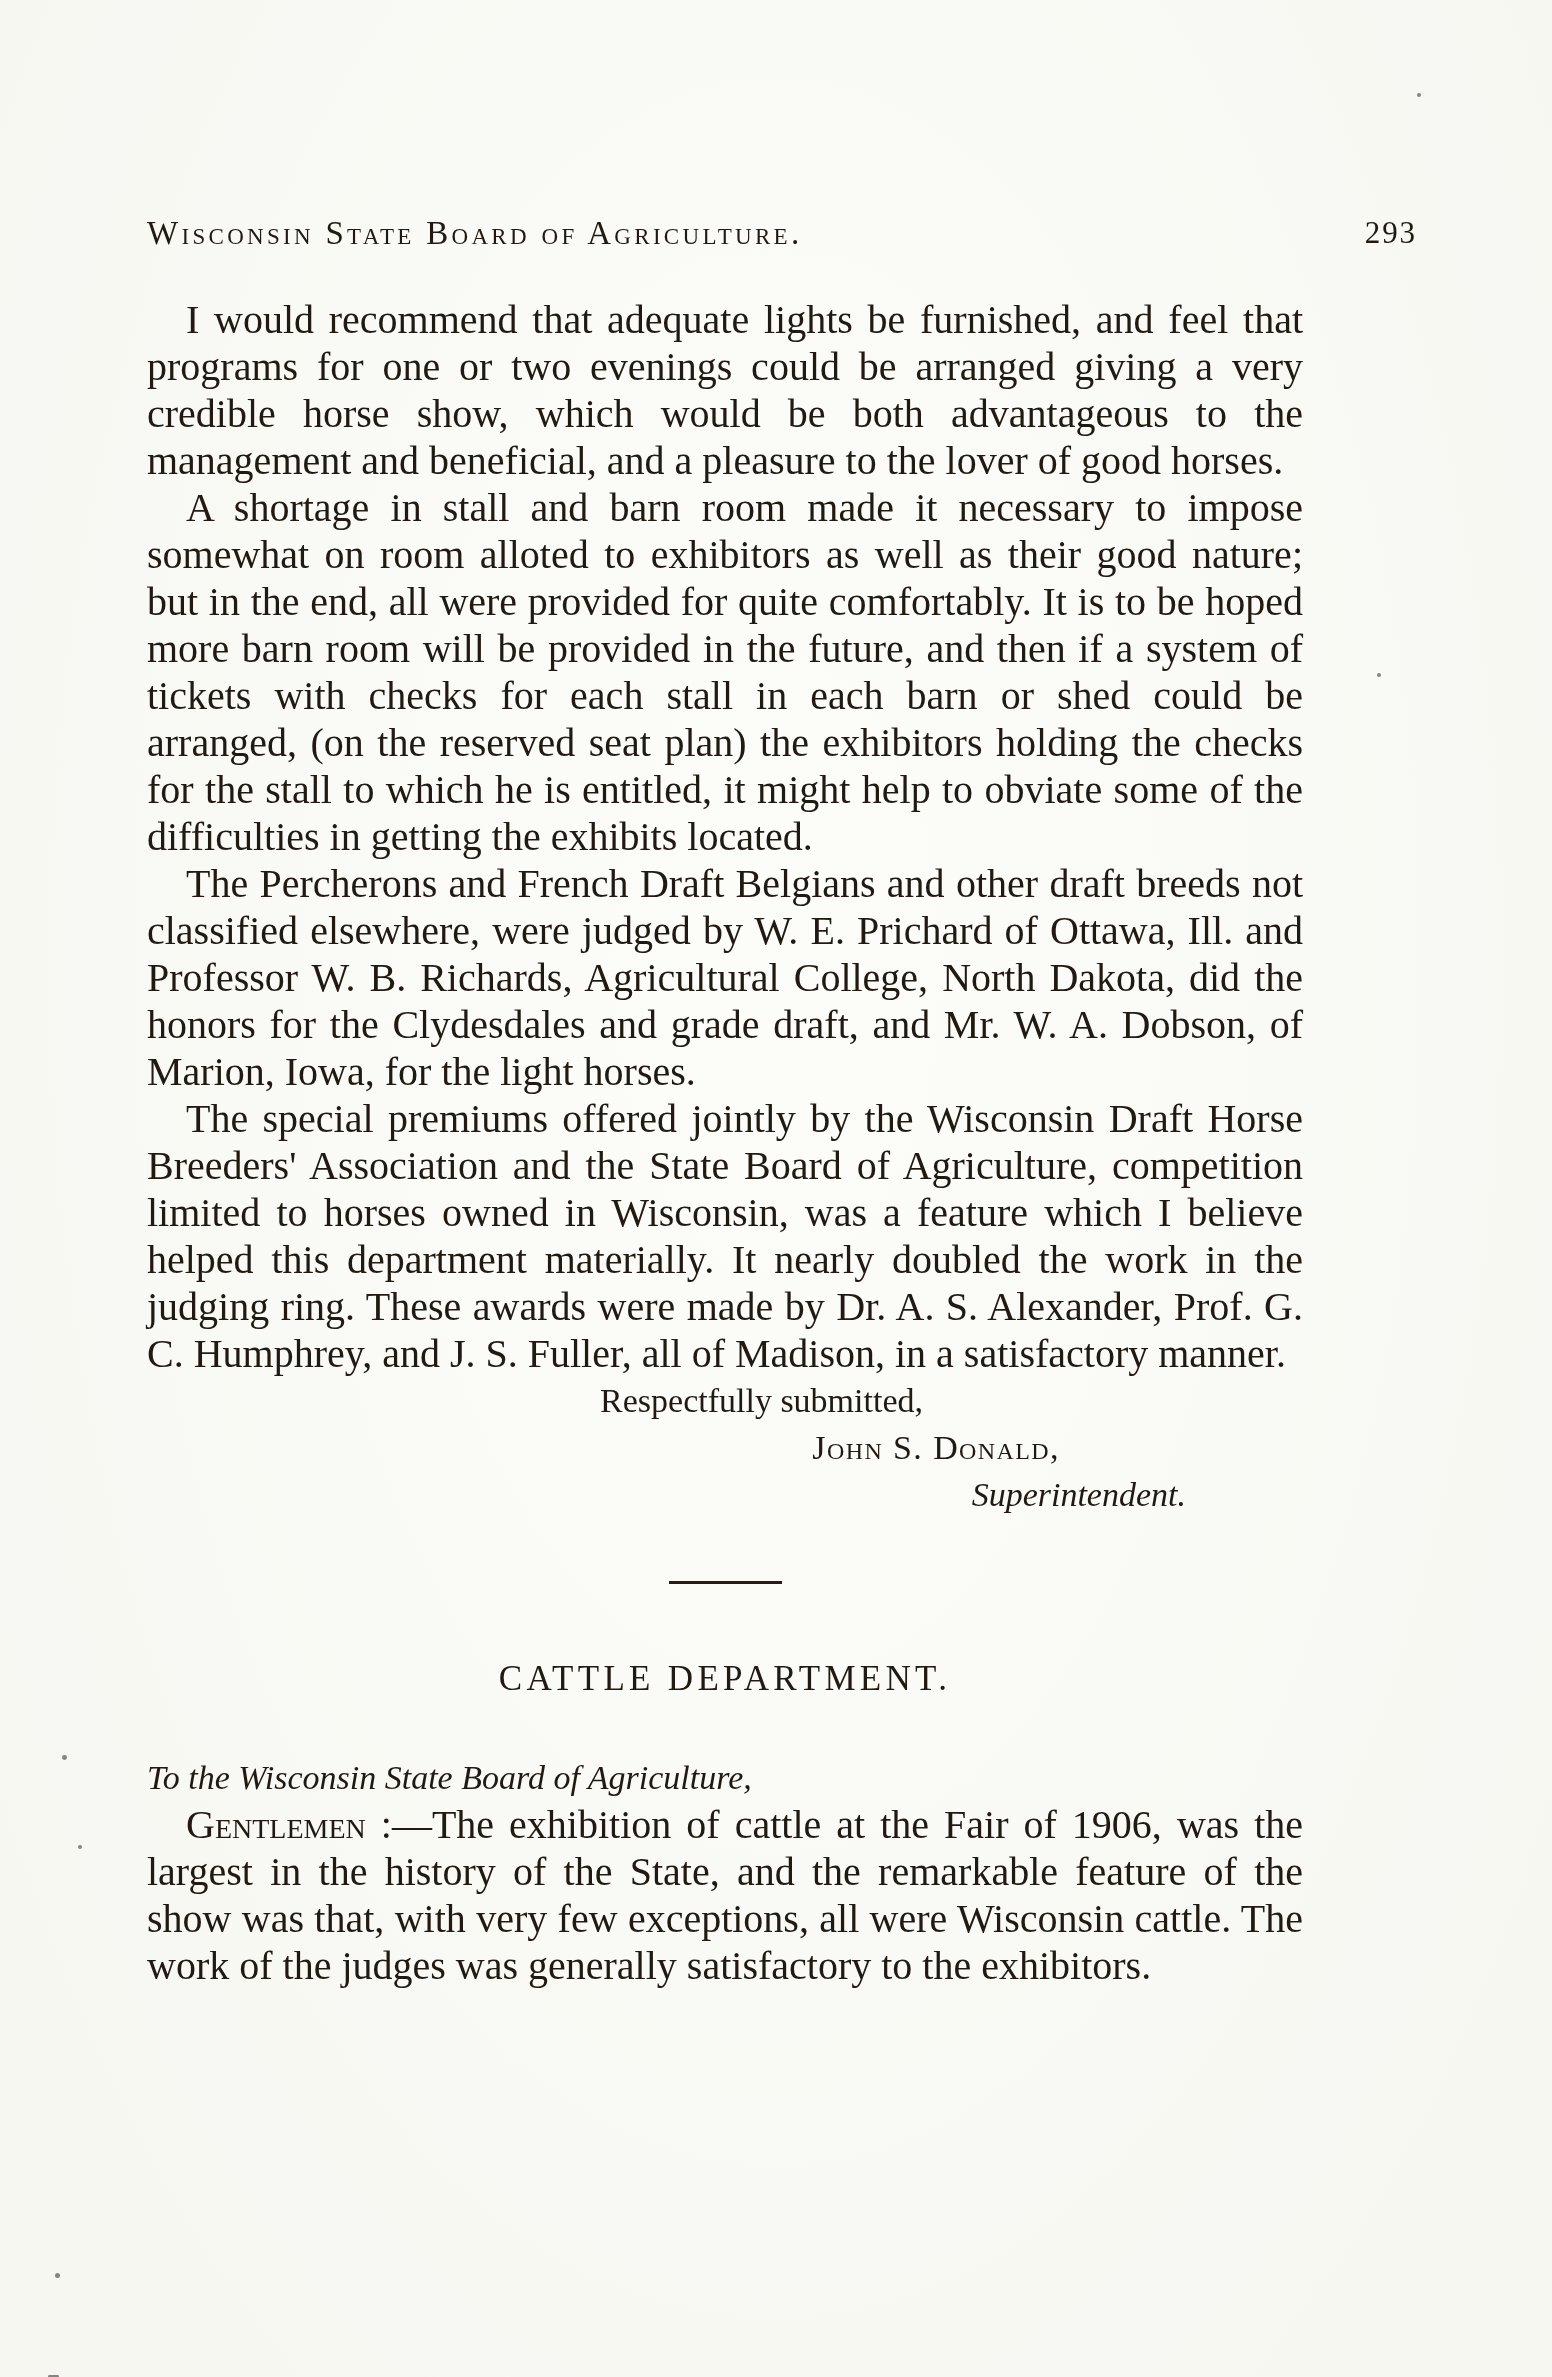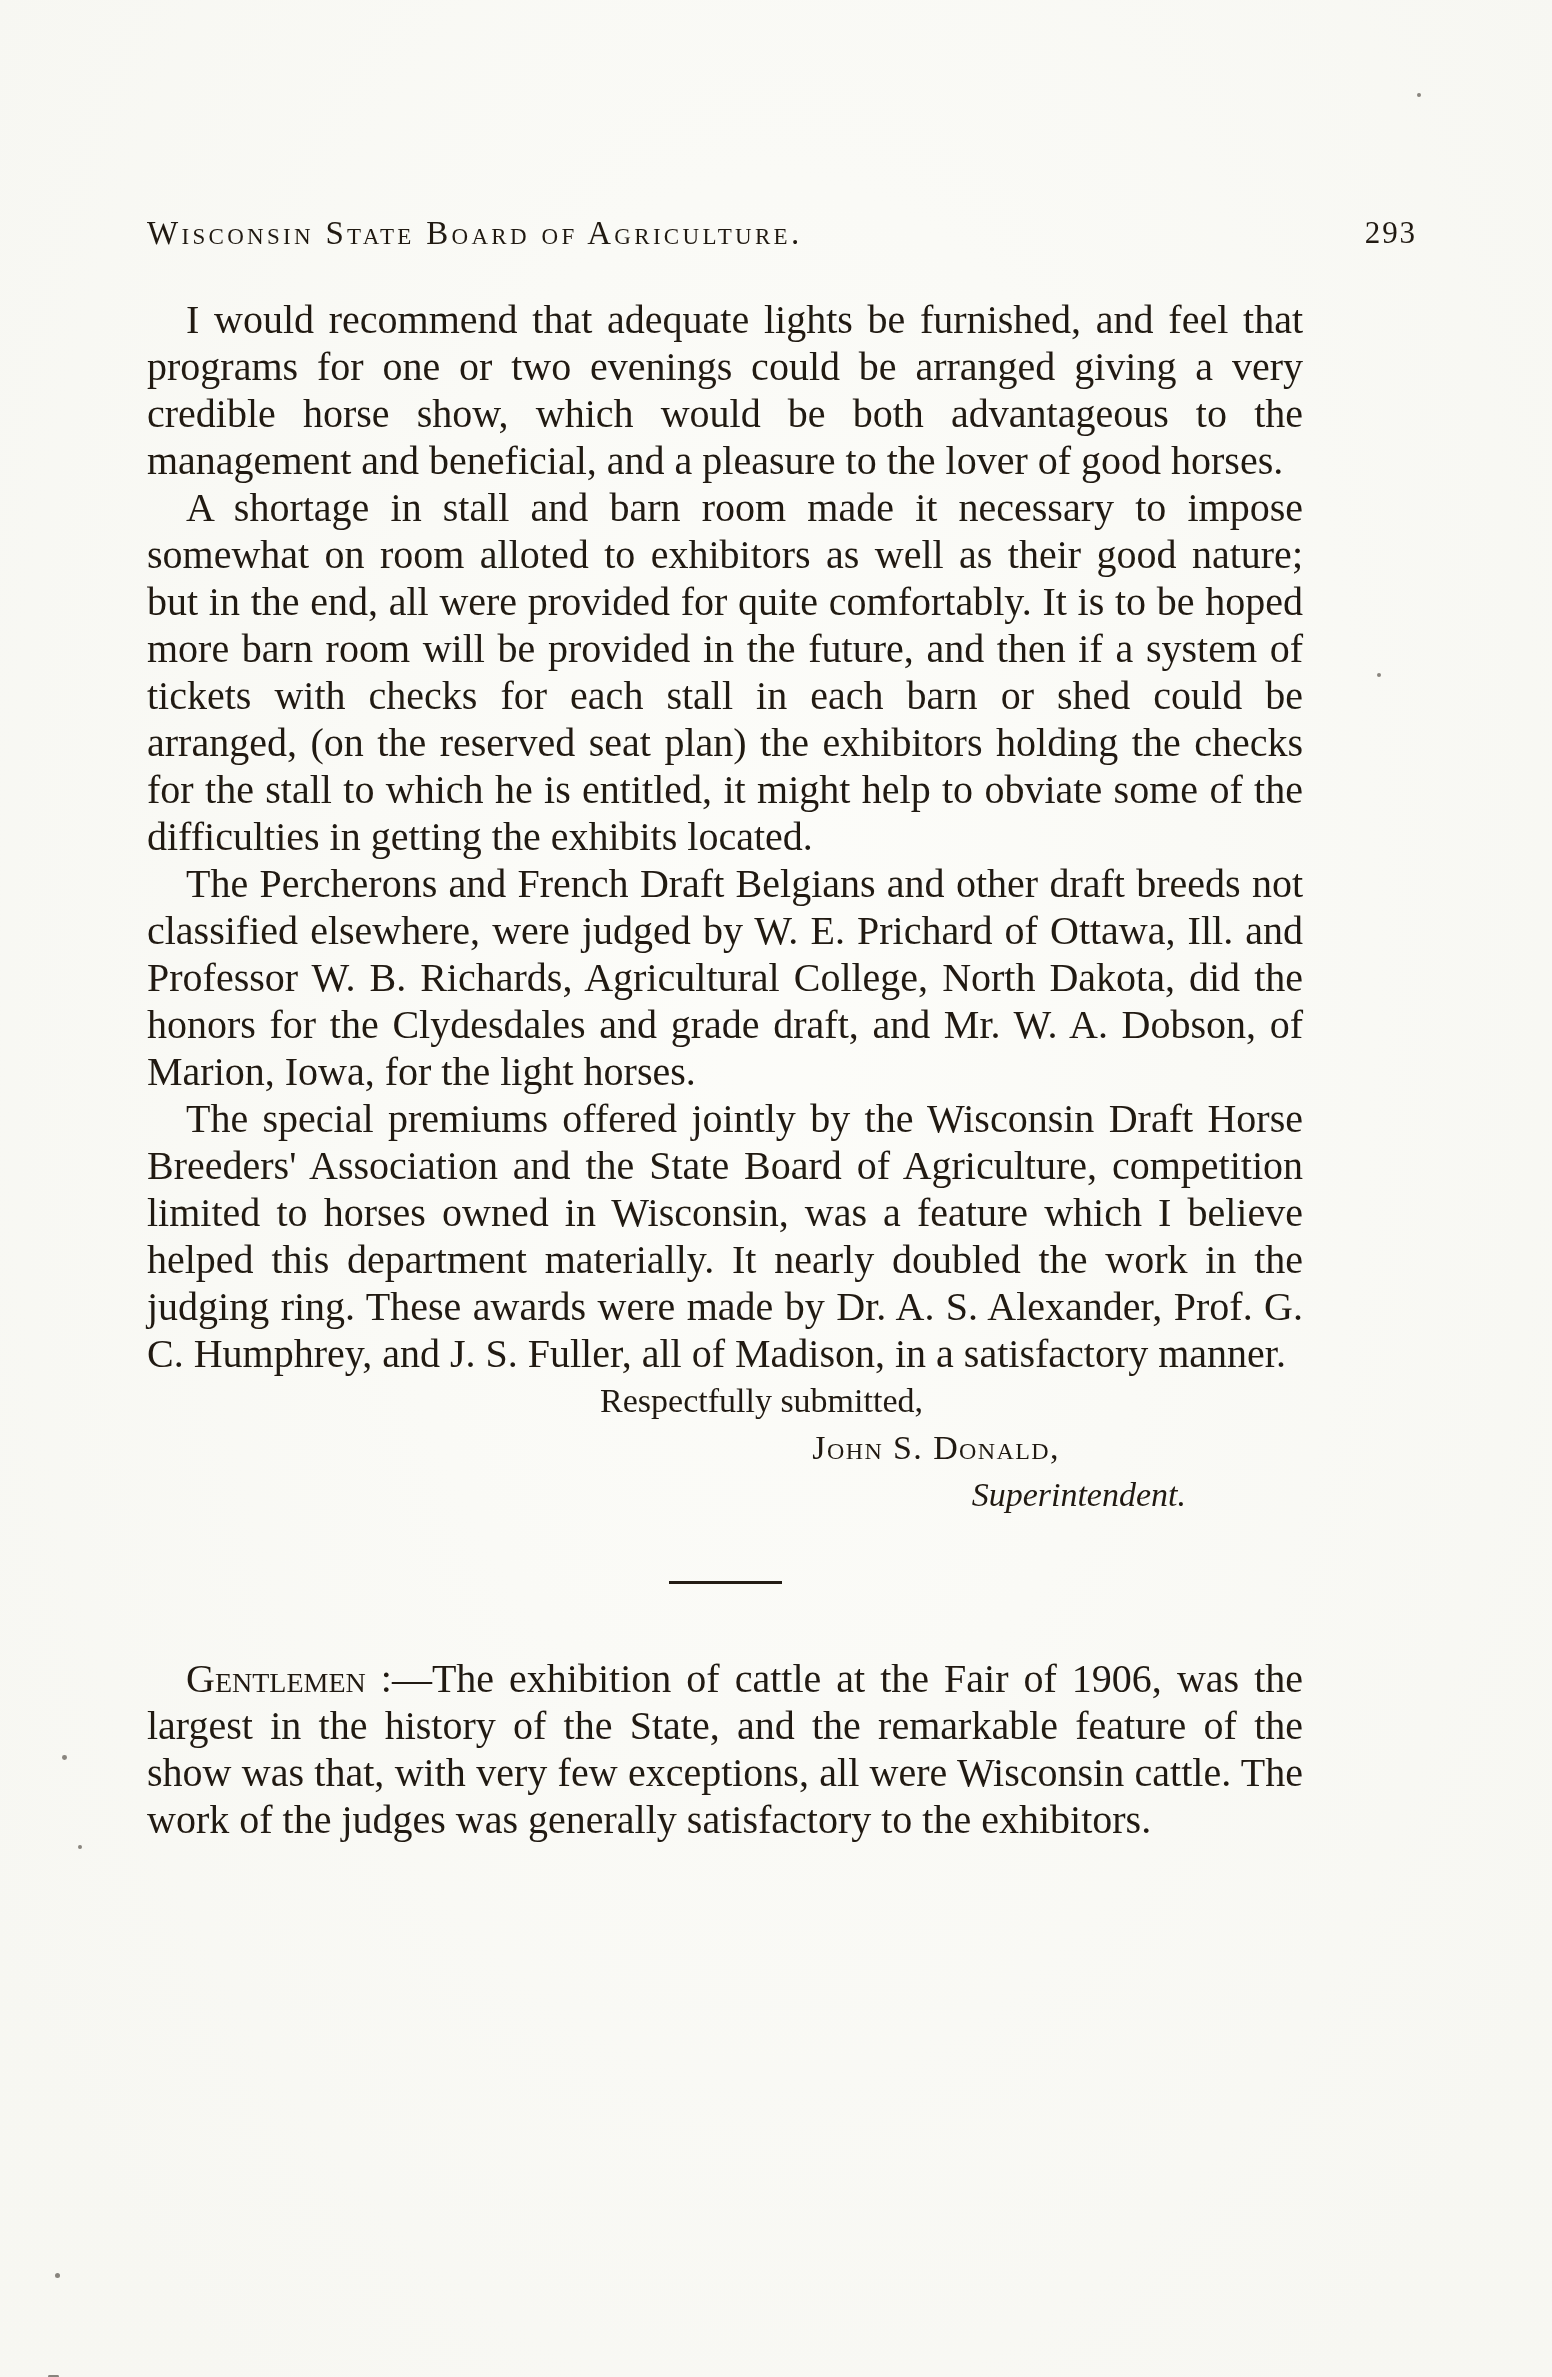--- a/index.html
+++ b/index.html
@@ -123,21 +123,23 @@
     <p class="para">The special premiums offered jointly by the Wisconsin Draft Horse Breeders' Association and the State Board of Agriculture, competition limited to horses owned in Wisconsin, was a feature which I believe helped this department materially. It nearly doubled the work in the judging ring. These awards were made by Dr. A. S. Alexander, Prof. G. C. Humphrey, and J. S. Fuller, all of Madison, in a satisfactory manner.</p>
 
     <div class="closing">
       <div class="closing-respectfully">Respectfully submitted,</div>
       <div class="closing-name">John S. Donald,</div>
       <div class="closing-role">Superintendent.</div>
     </div>
 
     <div class="divider"></div>
 
+    <h2 class="section-heading">CATTLE DEPARTMENT.</h2>
 
+    <p class="salutation">To the Wisconsin State Board of Agriculture,</p>
 
     <p class="para"><span class="sc">Gentlemen</span><span> :—The exhibition of cattle at the Fair of 1906, was the largest in the history of the State, and the remarkable feature of the show was that, with very few exceptions, all were Wisconsin cattle. The work of the judges was generally satisfactory to the exhibitors.</span></p>
 
 
   </div>
 
   <div class="speck" style="left:62px; top:1755px; width:4.8px; height:4.8px;"></div>
   <div class="speck" style="left:78px; top:1845px; width:3.8px; height:3.8px;"></div>
   <div class="speck" style="left:55px; top:2273px; width:5.2px; height:5.2px;"></div>
   <div class="speck" style="left:48px; top:2375px; width:10.5px; height:3.3px; border-radius:1.4px;"></div>

